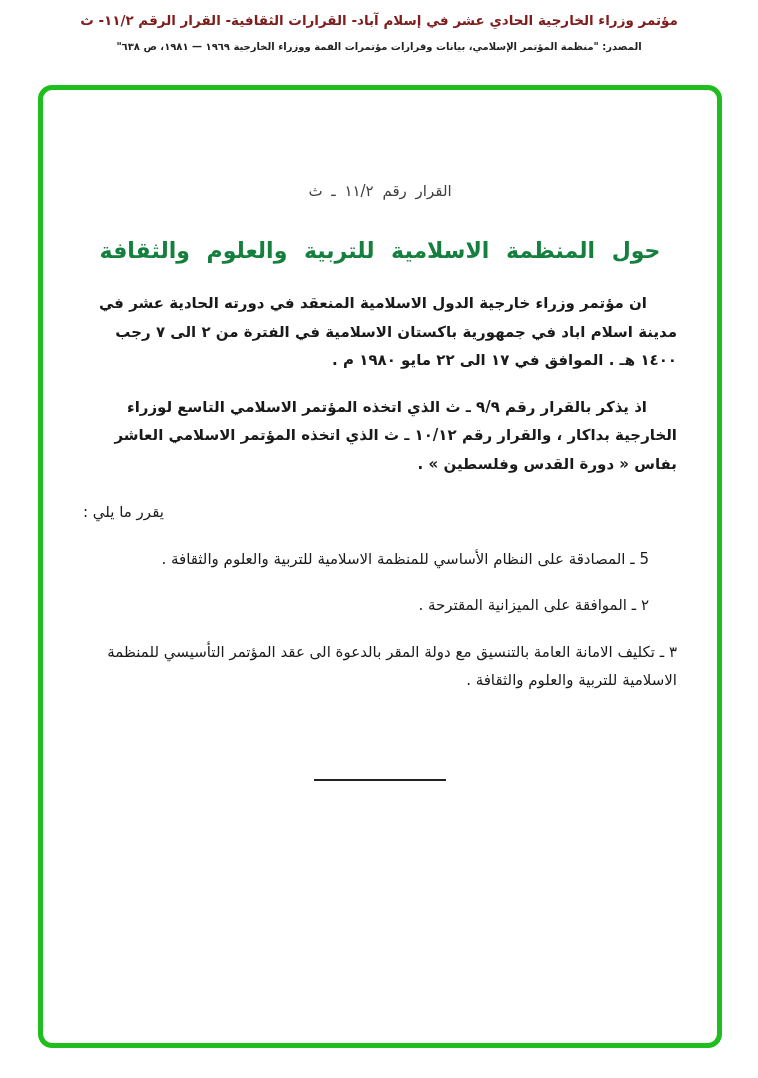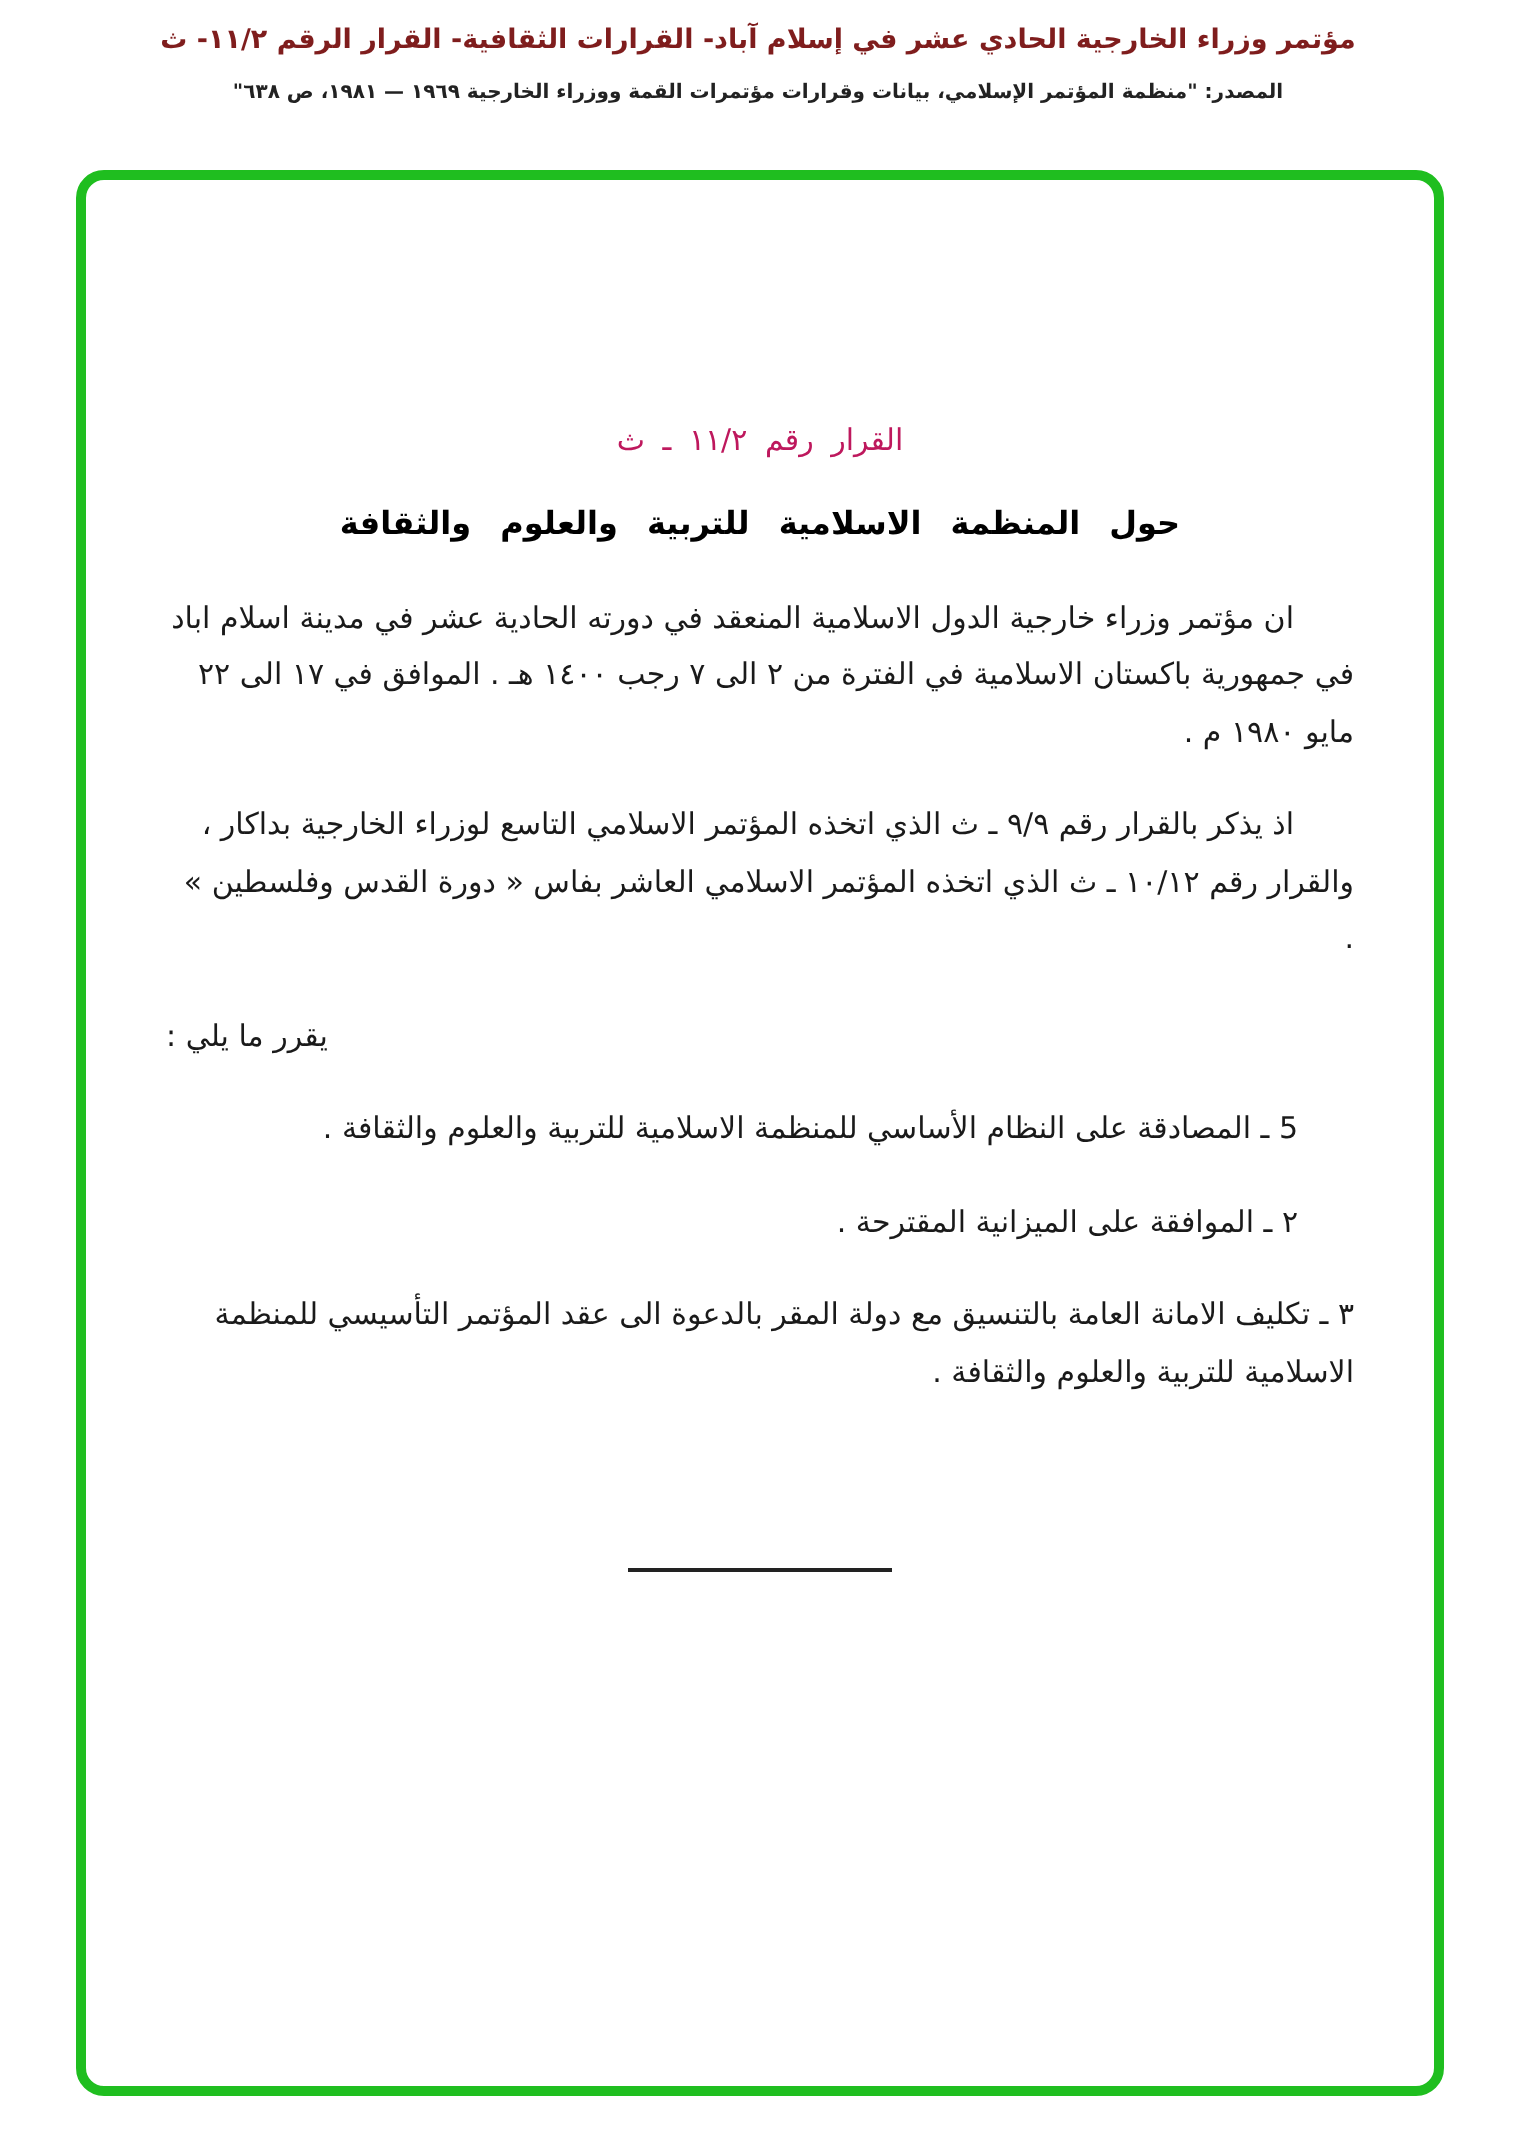--- a/index.html
+++ b/index.html
@@ -41,39 +41,39 @@
     background: #ffffff;
     border: 5px solid #1fbe1f;
     border-radius: 14px;
   }
   .doc-content {
     padding: 0 40px;
     font-size: 15px;
     line-height: 1.9;
   }
   .res-number {
-    margin-top: 116px;
+    margin-top: 87px;
     text-align: center;
     font-size: 15px;
-    color: #be185d;
+    color: #404040;
     word-spacing: 4px;
   }
   .res-title {
-    margin-top: 12px;
+    margin-top: 24px;
     text-align: center;
-    font-size: 16px;
+    font-size: 22px;
     font-weight: bold;
     word-spacing: 9px;
-    color: #000000;
+    color: #15803d;
   }
   .para {
     margin-top: 18px;
     text-align: right;
   }
-  .para.first-indent { text-indent: 30px; }
+  .para.first-indent { text-indent: 30px; font-weight: bold; }
   .decisions-intro {
     margin-top: 20px;
     text-align: left;
     text-indent: 4px;
   }
   .decision {
     margin-top: 18px;
     text-align: right;
     text-indent: 28px;
   }

